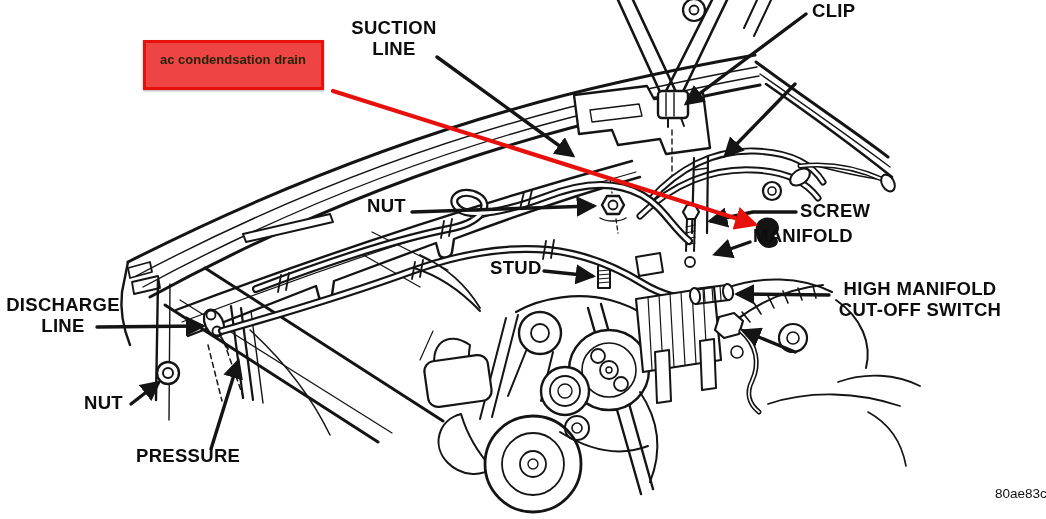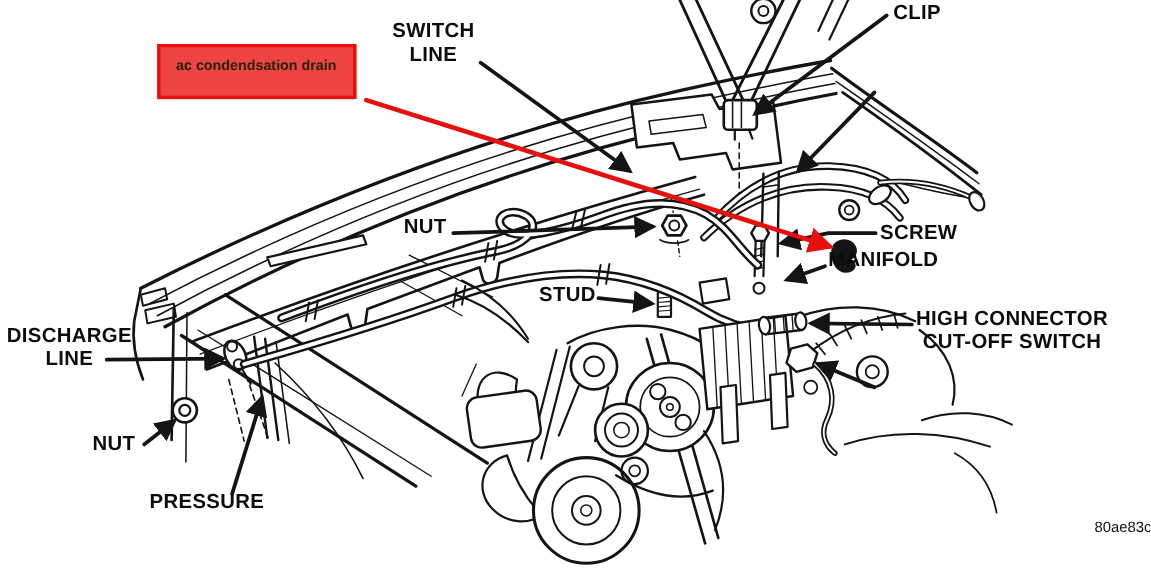--- a/index.html
+++ b/index.html
@@ -5,21 +5,21 @@
   html,body{margin:0;padding:0;background:#fff;}
   .stage{position:relative;width:1046px;height:519px;background:#ffffff;overflow:hidden;
          font-family:"Liberation Sans",sans-serif;}
   .stage svg{position:absolute;left:0;top:0;}
   .lbl{position:absolute;font-weight:bold;font-size:18.5px;line-height:1.12;color:#0d0d0d;
        letter-spacing:.3px;white-space:nowrap;}
   .lbl.center{text-align:center;}
   .note{position:absolute;left:143px;top:40px;width:181px;height:50px;
         background:#ef4444;border:3.5px solid #e8100c;box-shadow:0 1px 2px rgba(0,0,0,.35);
         font-weight:bold;font-size:13px;color:#25250a;padding:9px 0 0 14px;box-sizing:border-box;}
-  .code{position:absolute;left:995px;top:472px;font-size:13.5px;color:#111;}
+  .code{position:absolute;left:995px;top:486px;font-size:13.5px;color:#111;}
 </style>
 </head>
 <body>
 
 <div class="stage">
 
 <svg width="1046" height="519" viewBox="0 0 1046 519" stroke="#141414" fill="none" stroke-linecap="round" stroke-linejoin="round">
   <defs>
     <marker id="ab" viewBox="0 0 10 10" refX="8" refY="5" markerWidth="6" markerHeight="6" orient="auto-start-reverse">
       <path d="M0,0 L10,5 L0,10 Z" fill="#141414" stroke="none"></path>
@@ -238,28 +238,28 @@
   </g>
 
   <path d="M333,91 L754,224" stroke="#e8100c" stroke-width="4.2" marker-end="url(#ar)"></path>
 </svg>
 
 <div class="note">
   <span>ac condendsation drain</span>
 </div>
 
 <div class="lbl center" style="left:340px;top:18px;width:108px;">
-  <div>SWITCH</div>
+  <div>SUCTION</div>
   <div>LINE</div>
 </div>
 <div class="lbl" style="left:812px;top:1px;">CLIP</div>
 <div class="lbl" style="left:800px;top:201px;">SCREW</div>
 <div class="lbl" style="left:753px;top:226px;">MANIFOLD</div>
 <div class="lbl center" style="left:826px;top:279px;width:188px;">
-  <div>HIGH CONNECTOR</div>
+  <div>HIGH MANIFOLD</div>
   <div>CUT-OFF SWITCH</div>
 </div>
 <div class="lbl" style="left:367px;top:196px;">NUT</div>
 <div class="lbl" style="left:490px;top:258px;">STUD</div>
 <div class="lbl center" style="left:0px;top:295px;width:126px;">
   <div>DISCHARGE</div>
   <div>LINE</div>
 </div>
 <div class="lbl" style="left:84px;top:393px;">NUT</div>
 <div class="lbl" style="left:136px;top:446px;">PRESSURE</div>

